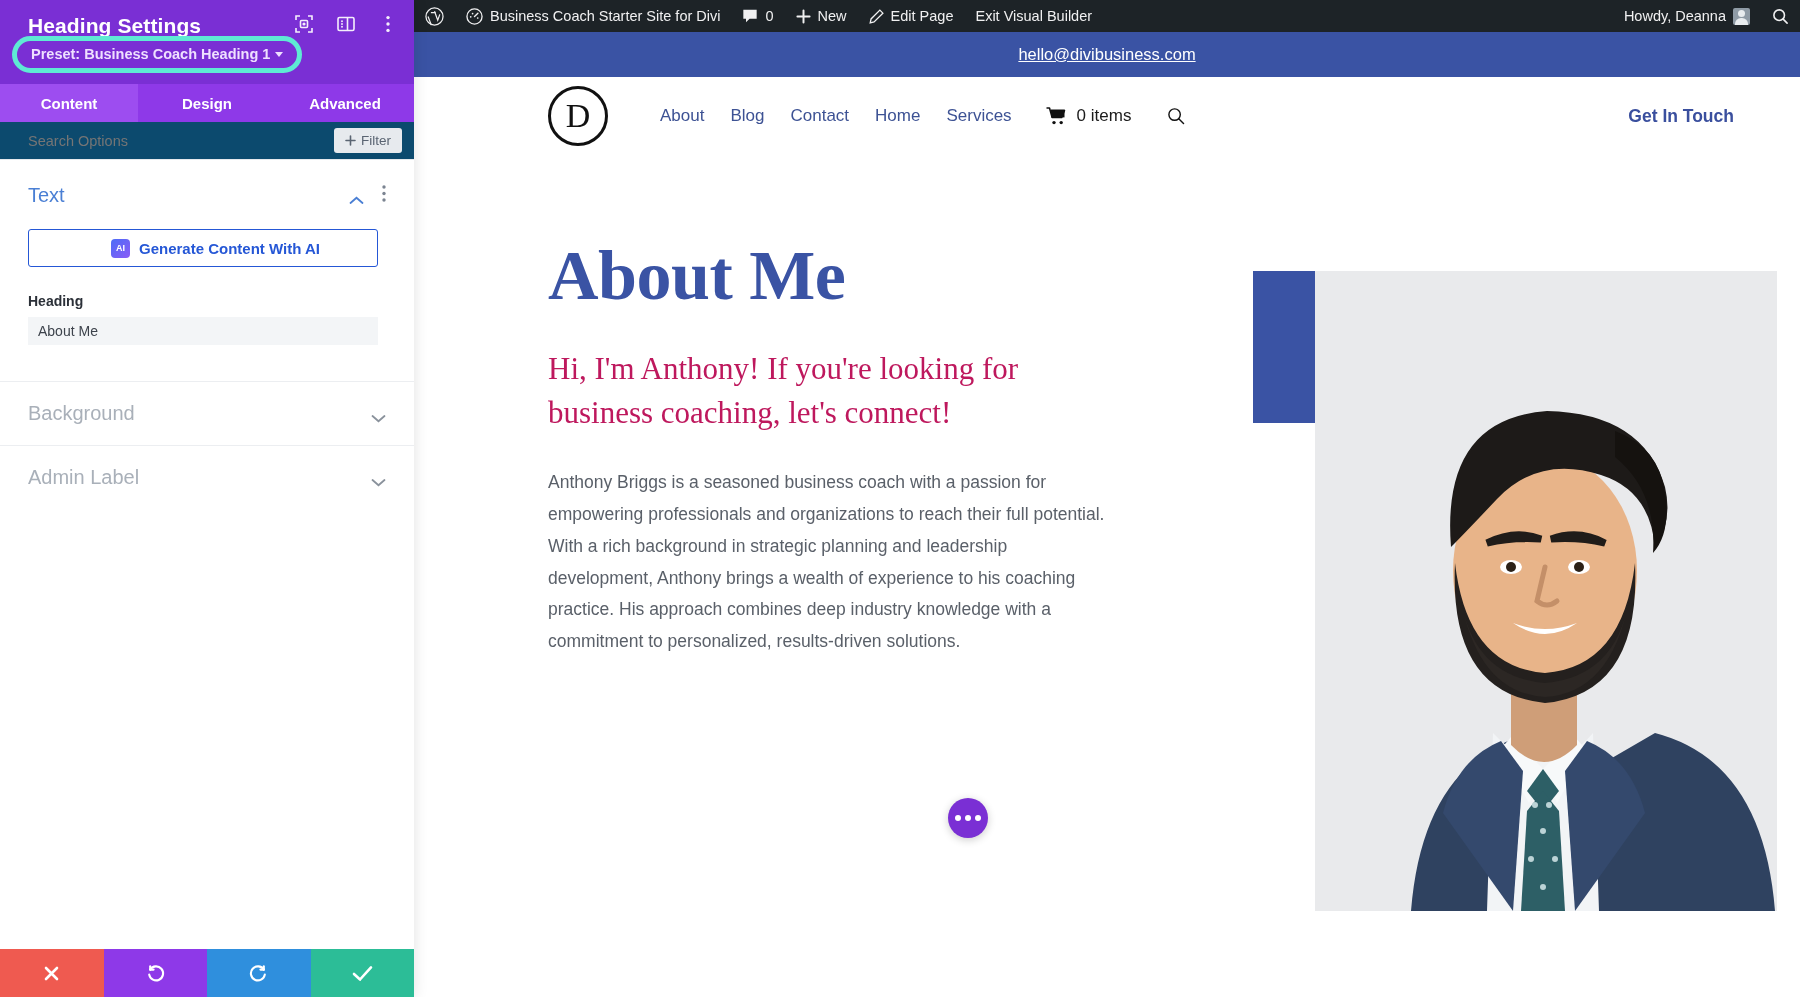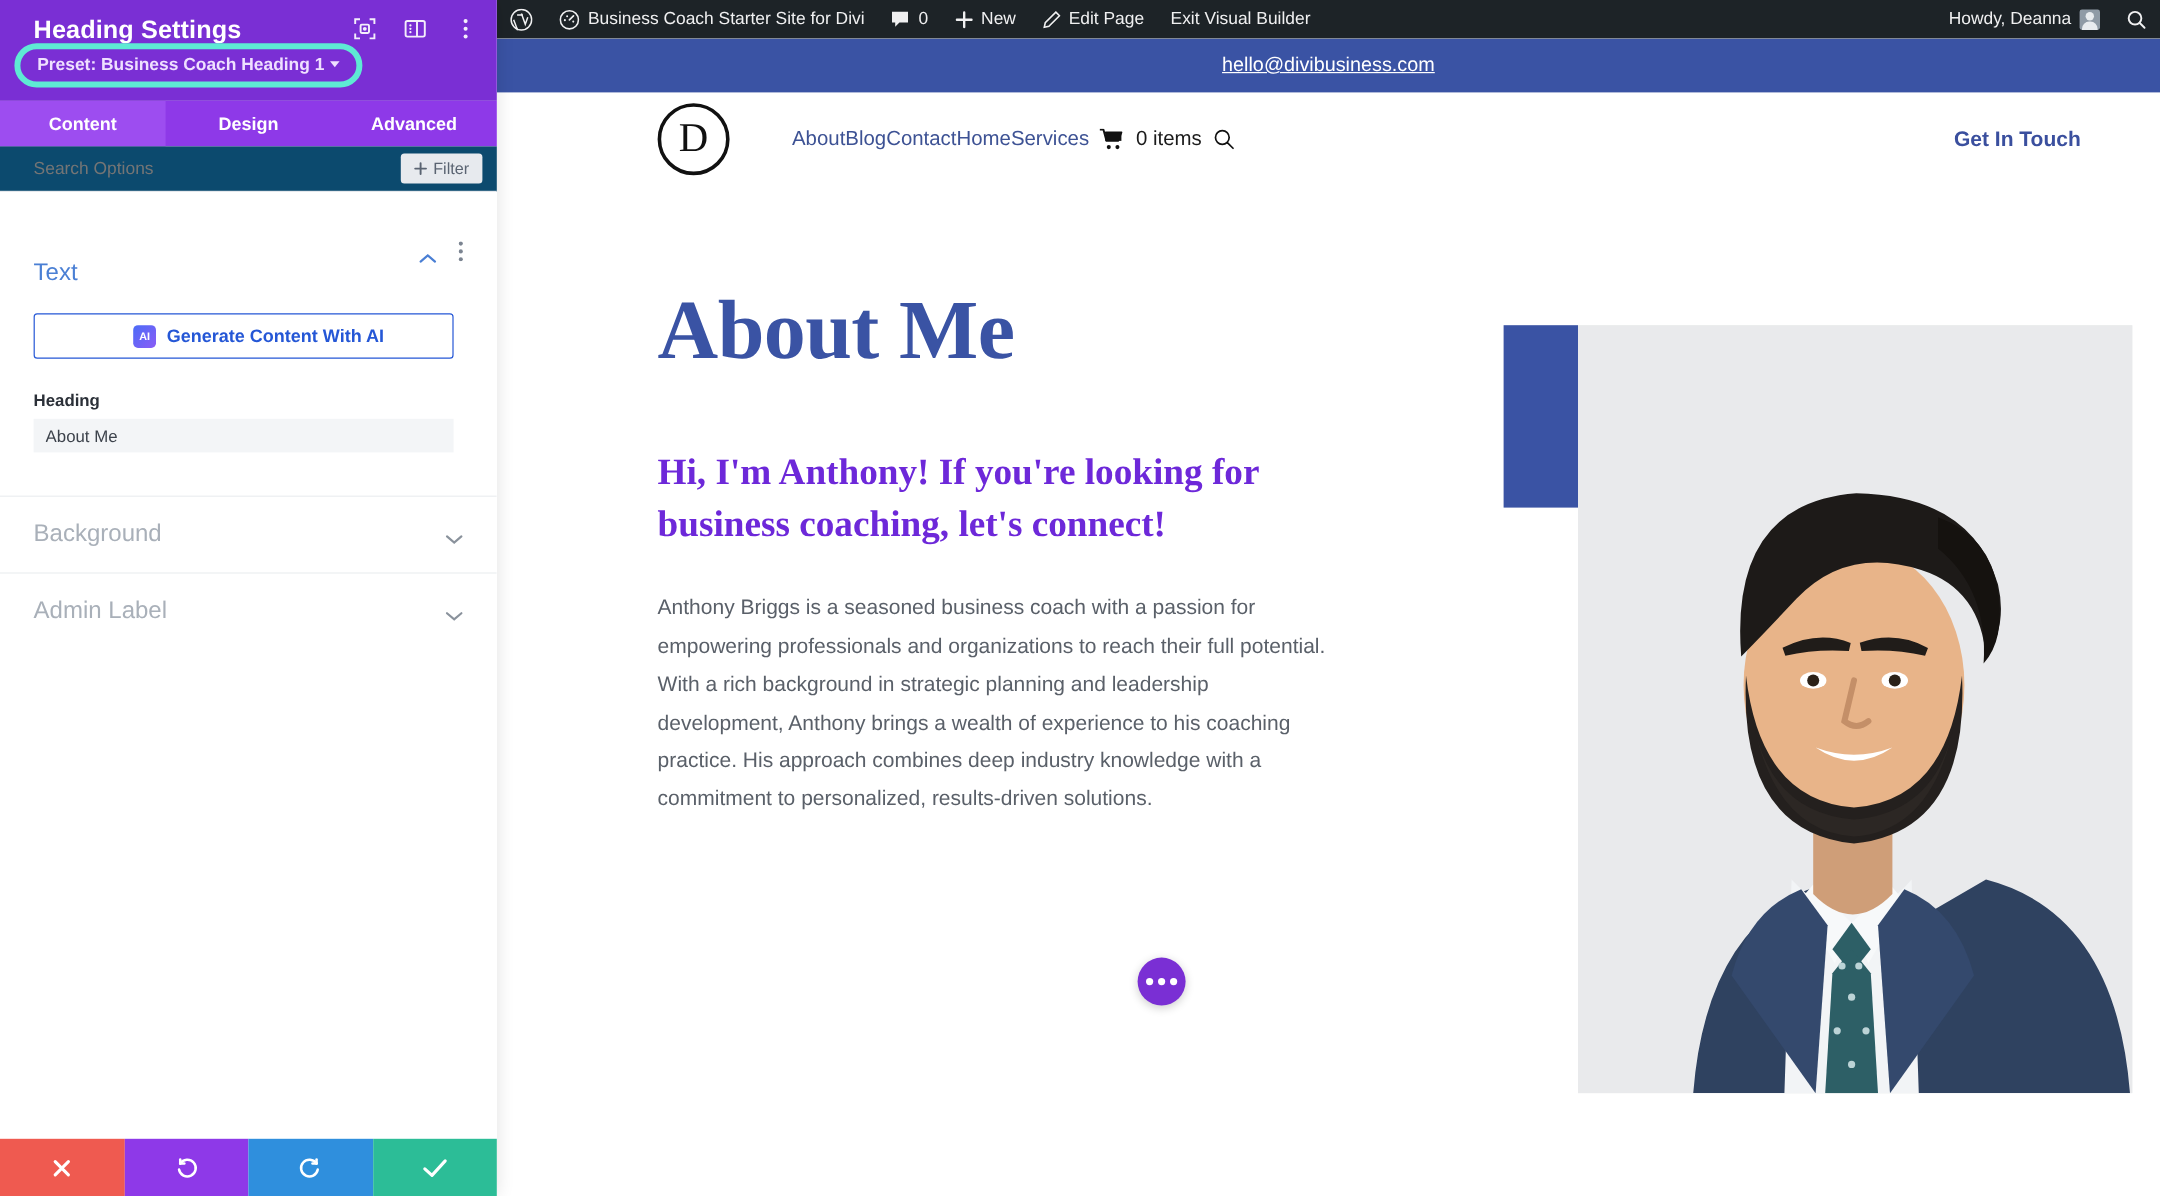--- a/index.html
+++ b/index.html
@@ -76,21 +76,21 @@
     font-size: 13.5px; color: #5a6472; cursor: pointer;
     display: flex; align-items: center; gap: 5px;
   }
 
   .panel-body { flex: 1; overflow: hidden; background: #fff; }
 
   .sec-open { padding: 24px 28px 0 28px; }
   .sec-head-open {
     display: flex; align-items: center; justify-content: space-between;
   }
-  .sec-title-open { color: #4a7fd4; font-size: 20px; margin-top: 32px; }
+  .sec-title-open { color: #4a7fd4; font-size: 20px; }
   .sec-head-icons { display: flex; align-items: center; gap: 18px; }
   .chev { width: 15px; height: 9px; cursor: pointer; }
   .dots3 { cursor: pointer; }
 
   .ai-btn {
     margin: 22px 0 0 0; width: 350px; height: 38px;
     border: 1.5px solid #2557d6; border-radius: 3px;
     background: #fff; display: flex; align-items: center;
     justify-content: center; gap: 9px; cursor: pointer;
   }
@@ -183,43 +183,43 @@
   .logo-d {
     width: 60px; height: 60px; border-radius: 50%;
     border: 3px solid #111; display: flex; align-items: center;
     justify-content: center; flex: none;
   }
   .logo-d span {
     font-family: "Liberation Serif", serif; font-size: 34px; color: #111;
     line-height: 1;
   }
   .site-nav {
-    display: flex; align-items: center; margin-left: 52px;
+    display: flex; align-items: center; gap: 26px; margin-left: 52px;
   }
   .site-nav a {
     color: #3d5294; font-size: 17px; text-decoration: none; cursor: pointer;
   }
   .cart-grp { display: flex; align-items: center; gap: 10px; margin-left: 8px; }
   .cart-count { color: #1b1b1b; font-size: 17px; }
   .get-in-touch {
     margin-left: auto; color: #3a4f9e; font-size: 17.5px; font-weight: 700;
     cursor: pointer;
   }
 
   .hero { display: flex; padding: 0 0 0 134px; }
   .hero-left { width: 560px; padding-top: 86px; }
   .hero-h1 {
     font-family: "Liberation Serif", serif;
     font-size: 70px; font-weight: 700; color: #3a53a4;
     line-height: 1; letter-spacing: -.5px;
   }
   .hero-h2 {
     font-family: "Liberation Serif", serif;
-    font-size: 31px; font-weight: 700; color: #6d28d9;
-    line-height: 1.42; margin-top: 60px;
+    font-size: 31px; font-weight: 400; color: #be185d;
+    line-height: 1.42; margin-top: 36px;
   }
   .hero-p {
     font-size: 17.5px; color: #5a6069; line-height: 1.82; margin-top: 32px;
   }
 
   .hero-right { position: relative; flex: 1; margin-top: 116px; }
   .accent-blue {
     position: absolute; left: 145px; top: 0;
     width: 62px; height: 152px; background: #3a53a4;
   }

